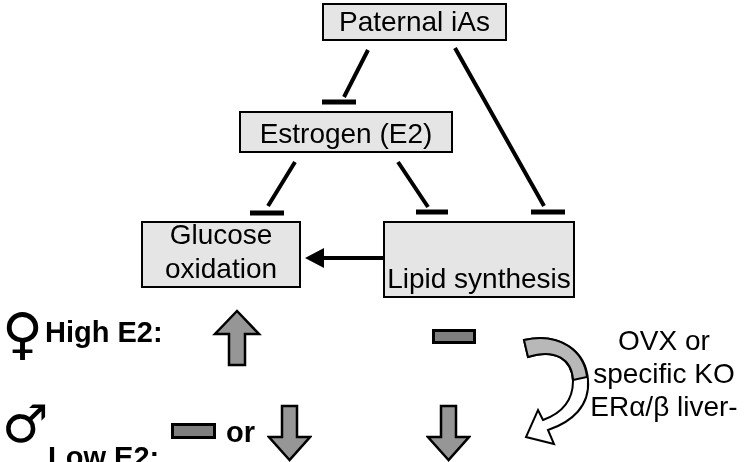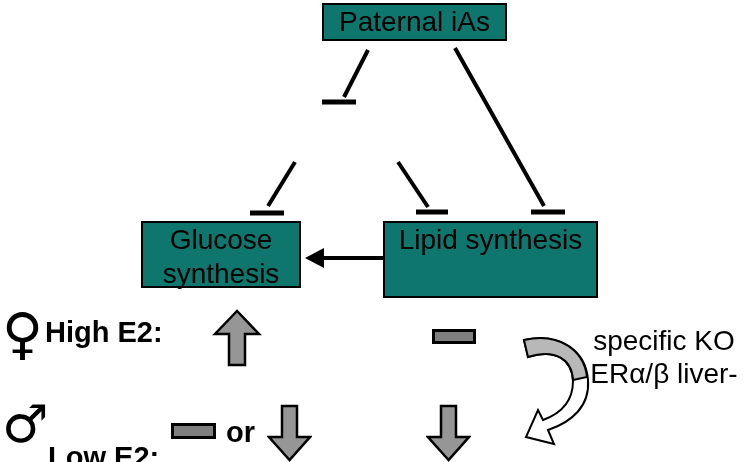--- a/index.html
+++ b/index.html
@@ -7,23 +7,23 @@
     position:relative;
     width:744px;height:462px;
     background:#ffffff;
     font-family:"Liberation Sans",sans-serif;
     overflow:hidden;
   }
   .overlay{position:absolute;left:0;top:0;width:744px;height:462px;pointer-events:none;}
   .box{
     position:absolute;
     border:2px solid #000;
-    background:#0f766e;
+    background:#e5e5e5;
     display:flex;flex-direction:column;
-    align-items:center;justify-content:flex-start;
+    align-items:center;justify-content:flex-end;
     font-size:28px;color:#000;line-height:34px;
     box-sizing:border-box;white-space:nowrap;
     z-index:2;
   }
   .gender{
     position:absolute;
     font-family:"DejaVu Sans",sans-serif;
     font-weight:bold;color:#000;
     line-height:1;z-index:2;
   }
@@ -63,46 +63,50 @@
     <line x1="416" y1="212" x2="448" y2="212" stroke="#000" stroke-width="5"></line>
 
     <line x1="383" y1="258" x2="320" y2="258" stroke="#000" stroke-width="4"></line>
     <polygon points="305,258 324,248 324,268" fill="#000"></polygon>
   </svg>
 
   <div class="box" style="left:322px;top:3px;width:185px;height:38px;">
     <span>Paternal iAs</span>
   </div>
 
+  <div class="box" style="left:239px;top:111px;width:214px;height:42px;">
+    <span>Estrogen (E2)</span>
+  </div>
 
   <div class="box" style="left:141px;top:221px;width:160px;height:67px;">
     <span>Glucose</span>
-    <span>synthesis</span>
+    <span>oxidation</span>
   </div>
 
-  <div class="box" style="left:383px;top:221px;width:215px;height:77px;">
+  <div class="box" style="left:383px;top:221px;width:192px;height:77px;">
     <span>Lipid synthesis</span>
   </div>
 
   <div class="gender" style="left:2px;top:306px;font-size:56px;">♀</div>
   <div class="rowlabel" style="left:45px;top:316px;">High E2:</div>
 
   <svg class="arrow-svg" style="left:212px;top:309px;" width="50" height="58" viewBox="0 0 50 58">
     <polygon points="25,2 3,25 17,25 17,56 33,56 33,25 47,25" fill="#969696" stroke="#000" stroke-width="2.5" stroke-linejoin="miter"></polygon>
   </svg>
 
   <div class="minusbar" style="left:432px;top:329px;width:44px;height:15px;"></div>
 
   <svg class="arrow-svg" style="left:515px;top:332px;" width="82" height="116" viewBox="0 0 82 116">
     <path d="M 9,8 C 47,0 71,20 73,48 C 75,74 57,90 33,98 L 39,112 L 11,105 L 23,78 L 28,88
              C 50,80 58,65 58,49 C 57,28 41,16 13,25 Z" fill="#ffffff" stroke="#000" stroke-width="2"></path>
     <path d="M 9,8 C 45,0 69,19 72,45 L 58,48 C 57,28 41,16 13,25 Z" fill="#b8b8b8" stroke="#000" stroke-width="2"></path>
   </svg>
 
   <div class="annotation">
+    <div>OVX or</div>
     <div>specific KO</div>
     <div>ERα/β liver-</div>
   </div>
 
   <div class="gender" style="left:2px;top:398px;font-size:52px;">♂</div>
   <div class="rowlabel" style="left:48px;top:417px;margin-top:24px;">Low E2:</div>
 
   <div class="minusbar" style="left:171px;top:423px;width:45px;height:16px;"></div>
 
   <div class="rowlabel" style="left:226px;top:416px;">or</div>

